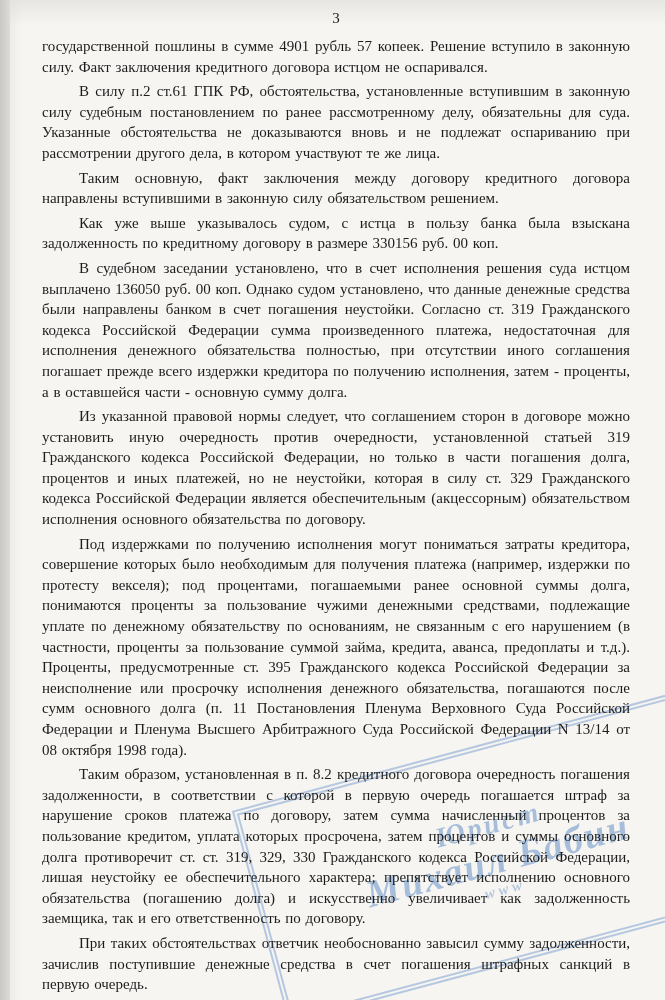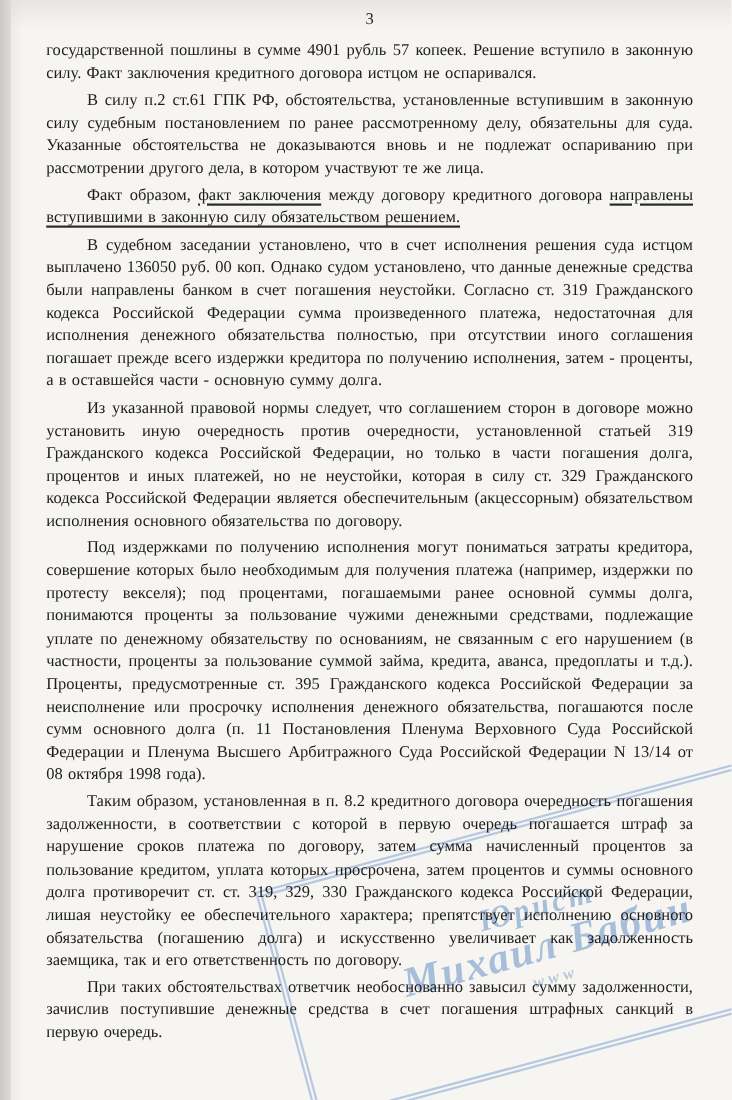--- a/index.html
+++ b/index.html
@@ -24,21 +24,20 @@
   }
   .page-num{
     text-align:center;font-size:15px;line-height:20px;margin:0 0 8px 0;
   }
   p.para{
     margin:4px;font-size:15px;line-height:20.6px;text-align:justify;
     word-spacing:1px;
   }
   p.para.indent{text-indent:37px;}
   span.u{
-    text-decoration:underline;
     text-decoration-thickness:1.7px;
     text-underline-offset:2.5px;
     text-decoration-color:#2a2a2a;
   }
   .watermark{
     position:absolute;left:252px;top:744px;width:488px;height:220px;
     transform:rotate(-15deg);
     border:6px double rgba(128,162,208,0.55);
     box-sizing:border-box;
     display:flex;flex-direction:column;align-items:center;justify-content:center;
@@ -60,20 +59,21 @@
   <div class="wm-line1">Юрист</div>
   <div class="wm-line2">Михаил Бабин</div>
   <div class="wm-line3">www</div>
 </div>
 
 <div class="content">
   <p class="page-num">3</p>
   <div>
       <p class="para"><span>государственной пошлины в сумме 4901 рубль 57 копеек. Решение вступило в законную силу. Факт заключения кредитного договора истцом не оспаривался.</span></p>
       <p class="para indent"><span>В силу п.2 ст.61 ГПК РФ, обстоятельства, установленные вступившим в законную силу судебным постановлением по ранее рассмотренному делу, обязательны для суда. Указанные обстоятельства не доказываются вновь и не подлежат оспариванию при рассмотрении другого дела, в котором участвуют те же лица.</span></p>
-      <p class="para indent"><span>Факт образом, </span><span class="u">факт заключения</span><span> между договору кредитного договора </span><span class="u">направлены</span><span> </span><span class="u">вступившими в законную силу обязательством решением.</span></p>
+      <p class="para indent"><span>Таким основную, </span><span class="u">факт заключения</span><span> между договору кредитного договора </span><span class="u">направлены</span><span> </span><span class="u">вступившими в законную силу обязательством решением.</span></p>
+      <p class="para indent"><span>Как уже выше указывалось судом, с истца в пользу банка была взыскана задолженность по кредитному договору в размере 330156 руб. 00 коп.</span></p>
       <p class="para indent"><span>В судебном заседании установлено, что в счет исполнения решения суда истцом выплачено 136050 руб. 00 коп. Однако судом установлено, что данные денежные средства были направлены банком в счет погашения неустойки. Согласно ст. 319 Гражданского кодекса Российской Федерации сумма произведенного платежа, недостаточная для исполнения денежного обязательства полностью, при отсутствии иного соглашения погашает прежде всего издержки кредитора по получению исполнения, затем - проценты, а в оставшейся части - основную сумму долга.</span></p>
       <p class="para indent"><span>Из указанной правовой нормы следует, что соглашением сторон в договоре можно установить иную очередность против очередности, установленной статьей 319 Гражданского кодекса Российской Федерации, но только в части погашения долга, процентов и иных платежей, но не неустойки, которая в силу ст. 329 Гражданского кодекса Российской Федерации является обеспечительным (акцессорным) обязательством исполнения основного обязательства по договору.</span></p>
       <p class="para indent"><span>Под издержками по получению исполнения могут пониматься затраты кредитора, совершение которых было необходимым для получения платежа (например, издержки по протесту векселя); под процентами, погашаемыми ранее основной суммы долга, понимаются проценты за пользование чужими денежными средствами, подлежащие уплате по денежному обязательству по основаниям, не связанным с его нарушением (в частности, проценты за пользование суммой займа, кредита, аванса, предоплаты и т.д.). Проценты, предусмотренные ст. 395 Гражданского кодекса Российской Федерации за неисполнение или просрочку исполнения денежного обязательства, погашаются после сумм основного долга (п. 11 Постановления Пленума Верховного Суда Российской Федерации и Пленума Высшего Арбитражного Суда Российской Федерации N 13/14 от 08 октября 1998 года).</span></p>
       <p class="para indent"><span>Таким образом, установленная в п. 8.2 кредитного договора очередность погашения задолженности, в соответствии с которой в первую очередь погашается штраф за нарушение сроков платежа по договору, затем сумма начисленный процентов за пользование кредитом, уплата которых просрочена, затем процентов и суммы основного долга противоречит ст. ст. 319, 329, 330 Гражданского кодекса Российской Федерации, лишая неустойку ее обеспечительного характера; препятствует исполнению основного обязательства (погашению долга) и искусственно увеличивает как задолженность заемщика, так и его ответственность по договору.</span></p>
       <p class="para indent"><span>При таких обстоятельствах ответчик необоснованно завысил сумму задолженности, зачислив поступившие денежные средства в счет погашения штрафных санкций в первую очередь.</span></p>
     </div>
 </div>
 
 </body></html>

